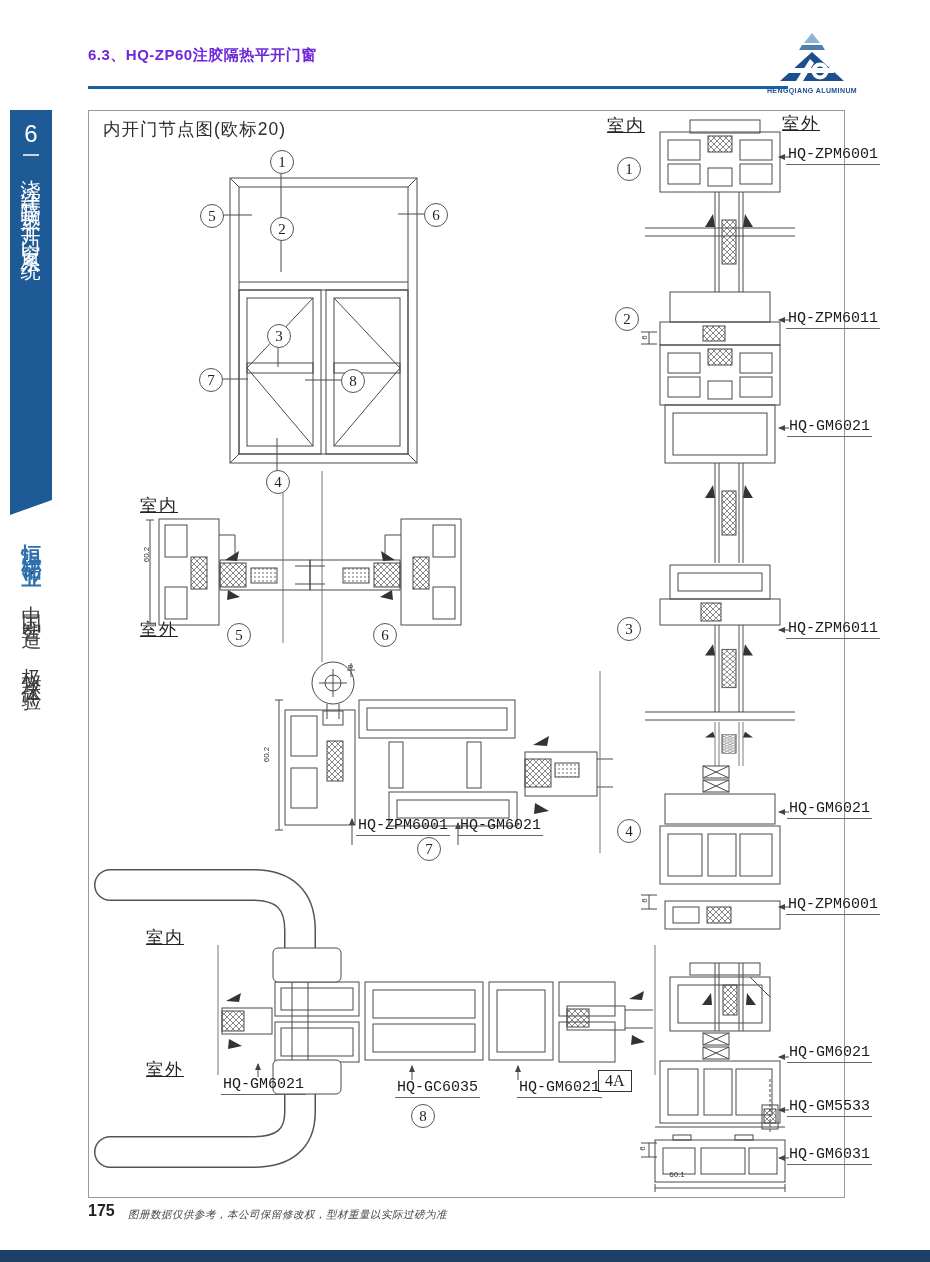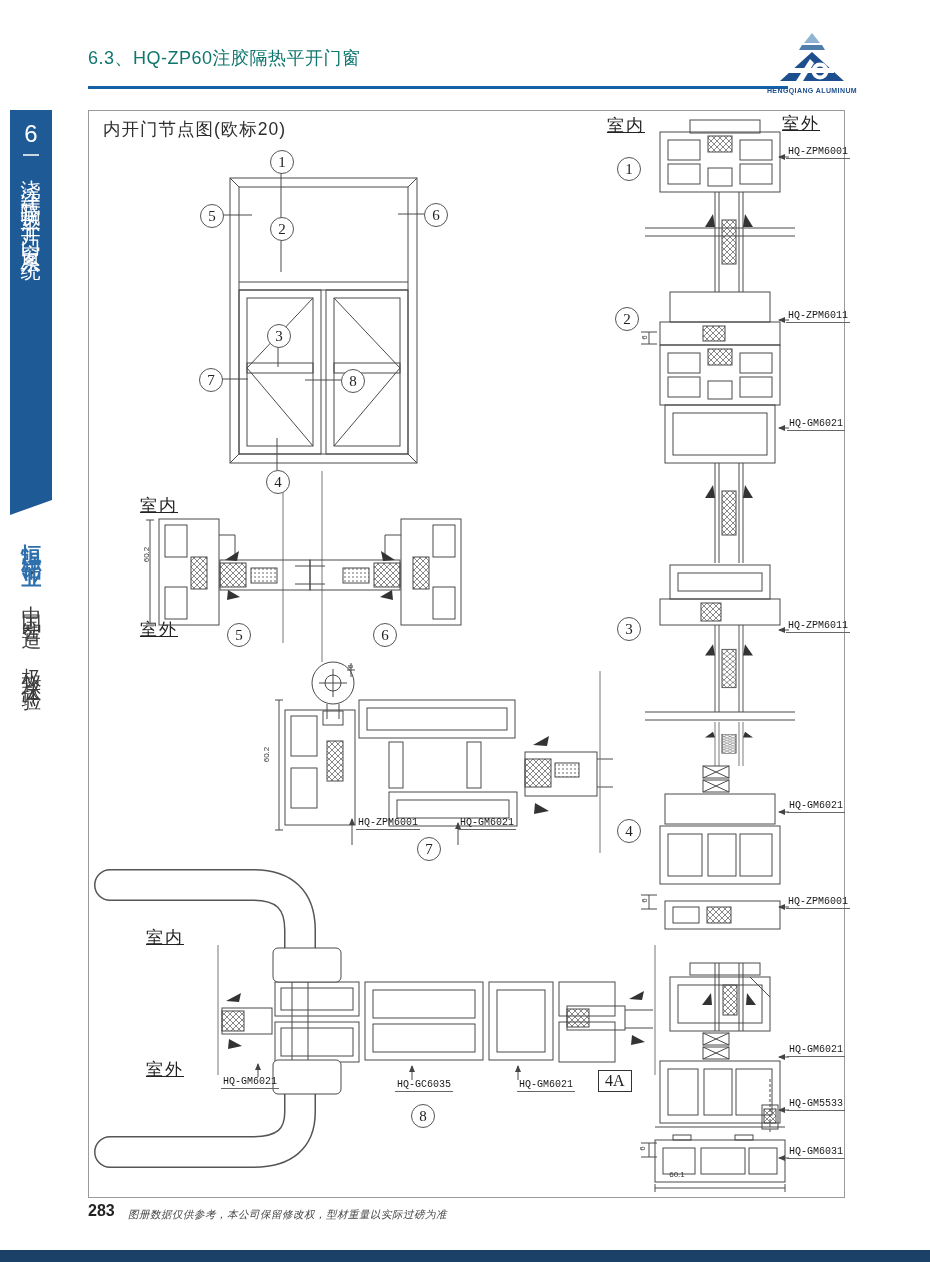--- a/index.html
+++ b/index.html
@@ -1,19 +1,19 @@
 <!DOCTYPE html>
 <html><head>
 <meta charset="utf-8">
 <style>
   html,body{margin:0;padding:0;background:#e8e8e8;}
   .page{position:relative;width:930px;height:1262px;background:#fff;overflow:hidden;
         font-family:"Liberation Sans",sans-serif;color:#222;}
   
-  .title{position:absolute;left:88px;top:46px;font-size:18px;font-weight:400;color:#0f766e;letter-spacing:.5px;}
+  .title{position:absolute;left:88px;top:46px;font-size:15px;font-weight:700;color:#6d28d9;letter-spacing:.5px;}
   .rule{position:absolute;left:88px;top:86px;width:700px;height:3px;background:#1461A8;}
   .logo{position:absolute;left:758px;top:32px;width:108px;height:64px;text-align:center;}
   .logo-text{font-size:7px;font-weight:bold;color:#1D4F8F;letter-spacing:.4px;margin-top:1px;white-space:nowrap;}
   
   .ribbon{position:absolute;left:10px;top:110px;width:42px;height:405px;background:#1E5A96;
           clip-path:polygon(0 0,100% 0,100% calc(100% - 15px),0 100%);
           display:flex;flex-direction:column;align-items:center;color:#fff;}
   .ch-no{font-size:24px;margin-top:10px;}
   .ch-div{width:16px;height:2px;background:#c9d6e4;margin:6px 0 8px 0;}
   .cjk-v{writing-mode:vertical-rl;text-orientation:upright;}
@@ -23,21 +23,21 @@
   .brand{color:#2E6FAD;font-weight:600;}
   .dot{color:#444;}
   .slogan{color:#3a3a3a;}
   
   .canvas-box{position:absolute;left:88px;top:110px;width:755px;height:1086px;border:1px solid #9a9a9a;}
   .d-title{position:absolute;left:103px;top:117px;font-size:17.5px;color:#2d2d2d;letter-spacing:1px;}
   .cn{position:absolute;font-size:17px;color:#222;letter-spacing:2px;white-space:nowrap;text-decoration:underline;}
   .callout{position:absolute;width:22px;height:22px;border:1px solid #555;border-radius:50%;background:#fff;
            font-family:"Liberation Serif",serif;font-size:15px;color:#222;
            display:flex;align-items:center;justify-content:center;z-index:3;}
-  .plabel{position:absolute;font-family:"Liberation Mono",monospace;font-size:10px;color:#1a1a1a;
+  .plabel{position:absolute;font-family:"Liberation Mono",monospace;font-size:15px;color:#1a1a1a;
           border-bottom:1px solid #666;padding:0 2px 1px 2px;white-space:nowrap;z-index:3;}
   .boxlabel{position:absolute;border:1.5px solid #333;font-family:"Liberation Serif",serif;
             font-size:16px;color:#222;padding:1px 6px;background:#fff;z-index:3;}
   .dim{position:absolute;font-size:8px;color:#333;white-space:nowrap;z-index:3;text-align:center;}
   .rot{transform:rotate(-90deg);transform-origin:center center;}
   .drawings{position:absolute;left:89px;top:111px;z-index:1;}
   
   .page-no{position:absolute;left:88px;top:1202px;font-size:16px;font-weight:bold;color:#222;}
   .disclaimer{position:absolute;left:128px;top:1208px;font-size:10.5px;color:#454545;letter-spacing:.5px;font-style:italic;}
   .foot-bar{position:absolute;left:0;top:1250px;width:930px;height:12px;background:#1B4168;}
@@ -314,16 +314,16 @@
   <div class="plabel" style="left:787px;top:1146px">HQ-GM6031</div>
 
   <div class="dim rot" style="left:126px;top:550px;width:40px">60.2</div>
   <div class="dim rot" style="left:246px;top:750px;width:40px">60.2</div>
   <div class="dim rot" style="left:638px;top:333px;width:12px">6</div>
   <div class="dim rot" style="left:638px;top:896px;width:12px">6</div>
   <div class="dim rot" style="left:636px;top:1144px;width:12px">6</div>
   <div class="dim rot" style="left:344px;top:662px;width:12px">6</div>
   <div class="dim" style="left:663px;top:1170px;width:28px">60.1</div>
 
-  <div class="page-no">283</div>
+  <div class="page-no">175</div>
   <div class="disclaimer">图册数据仅供参考，本公司保留修改权，型材重量以实际过磅为准</div>
   <div class="foot-bar"></div>
 </div>
 
 </body></html>

